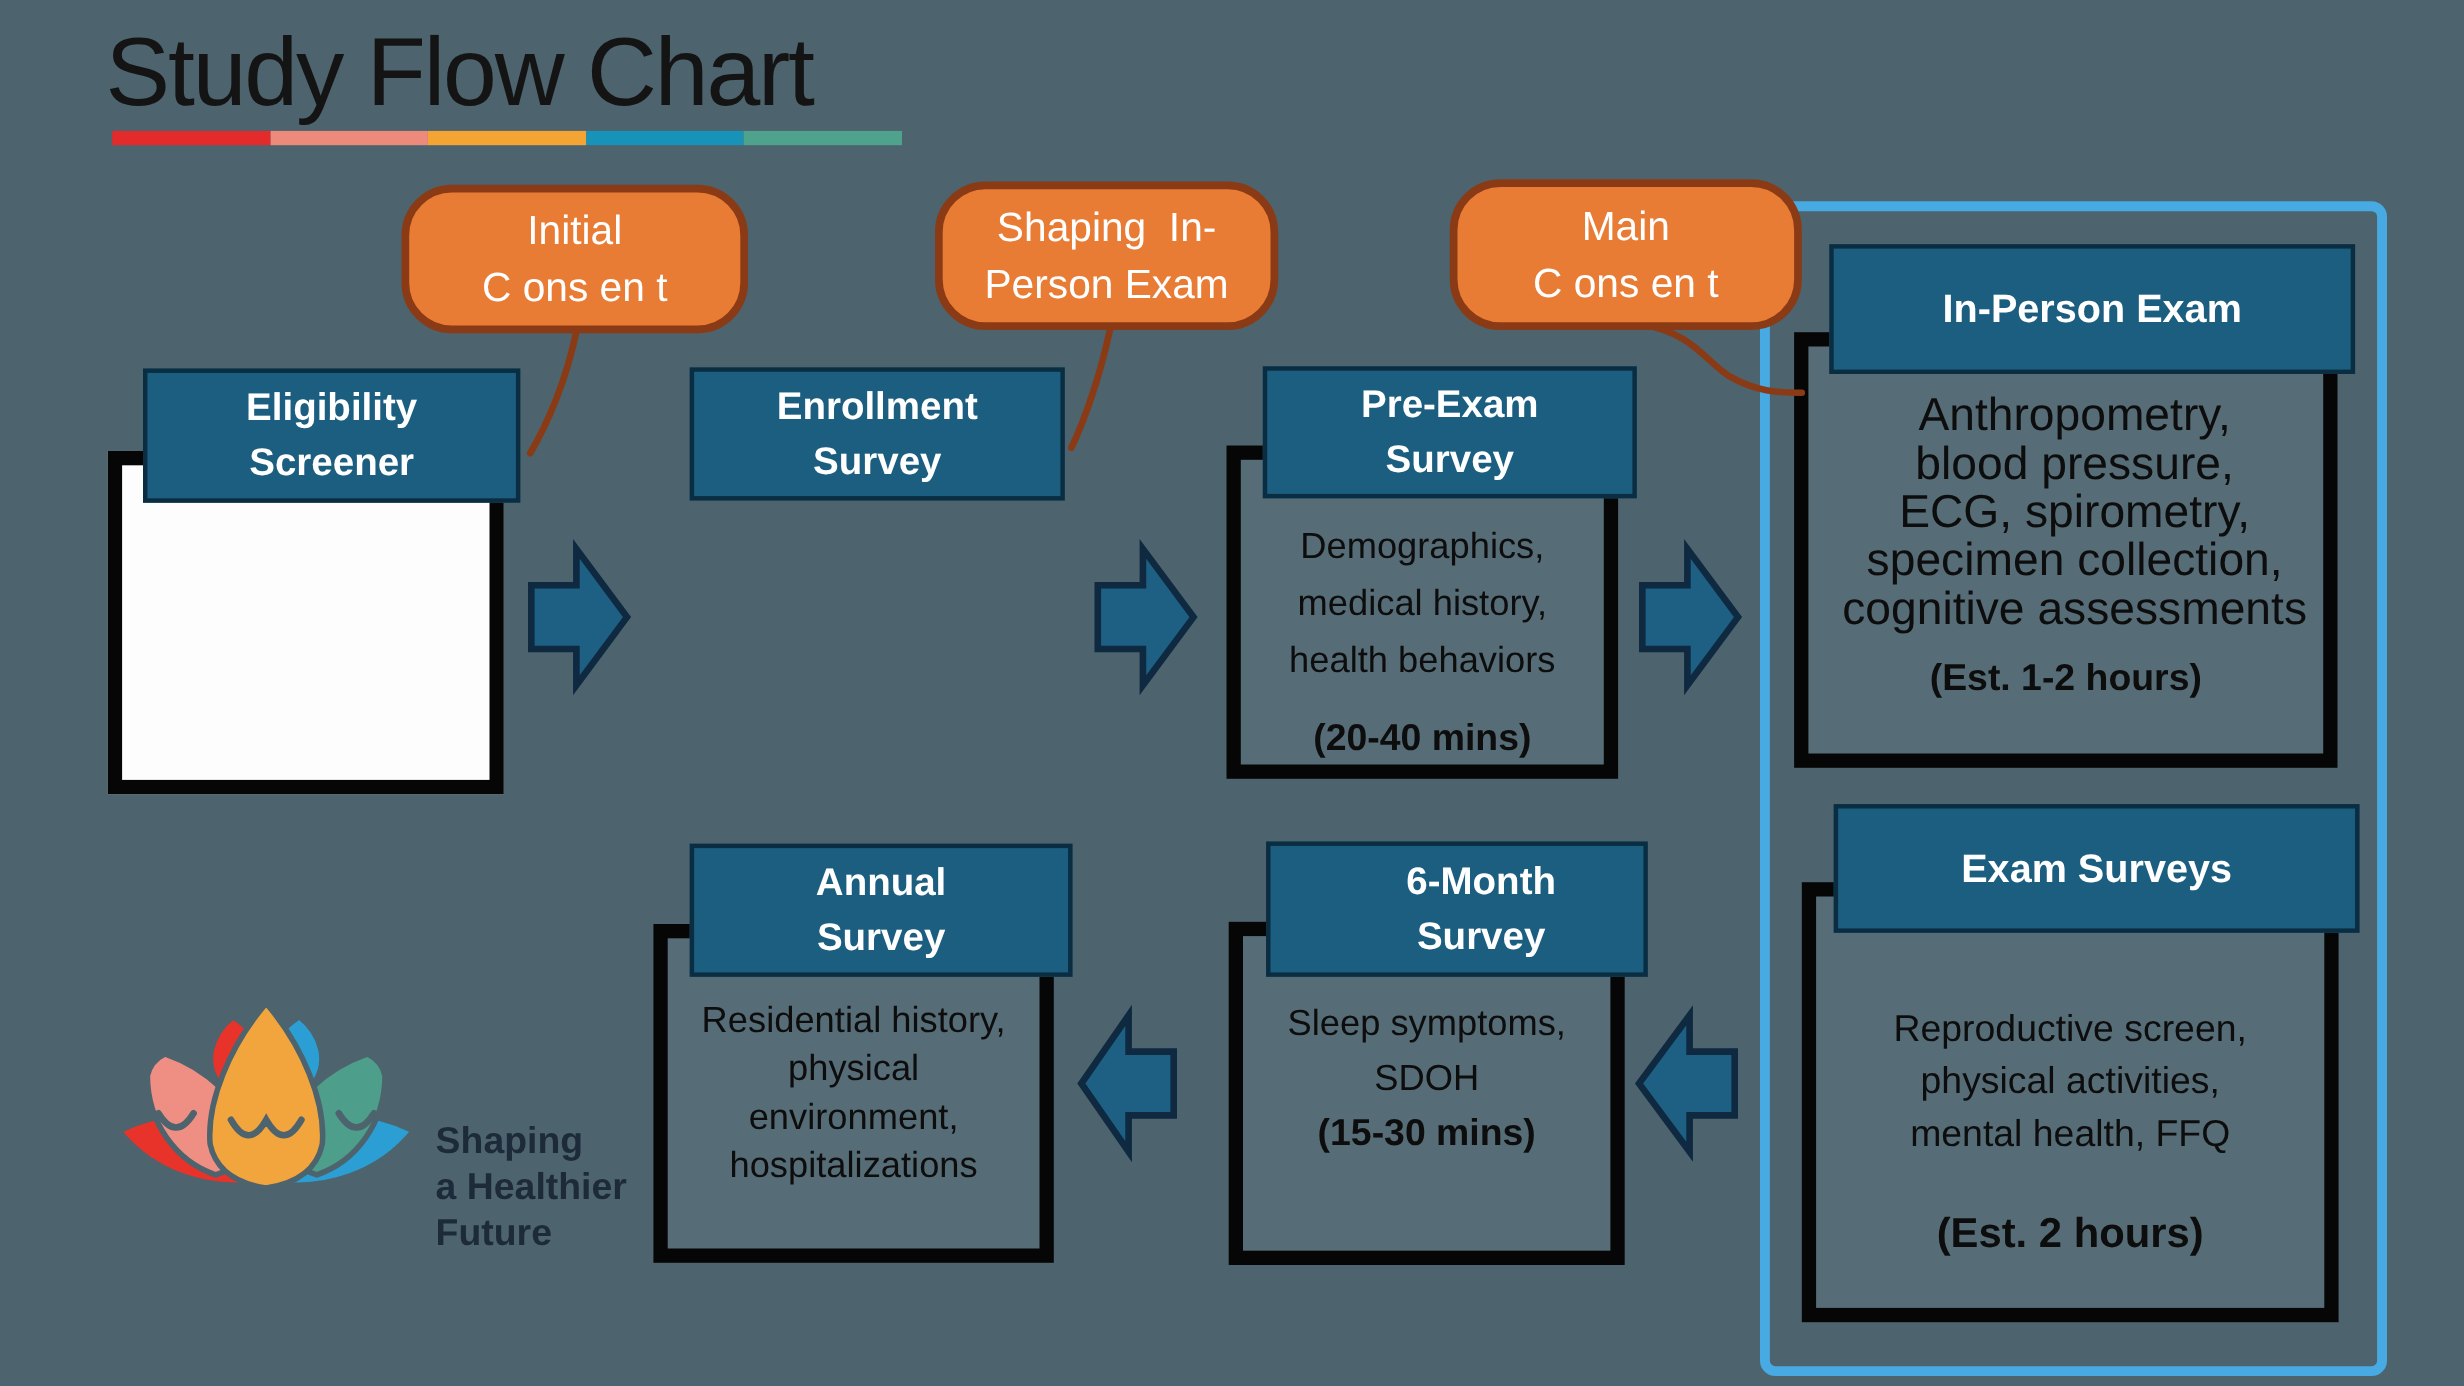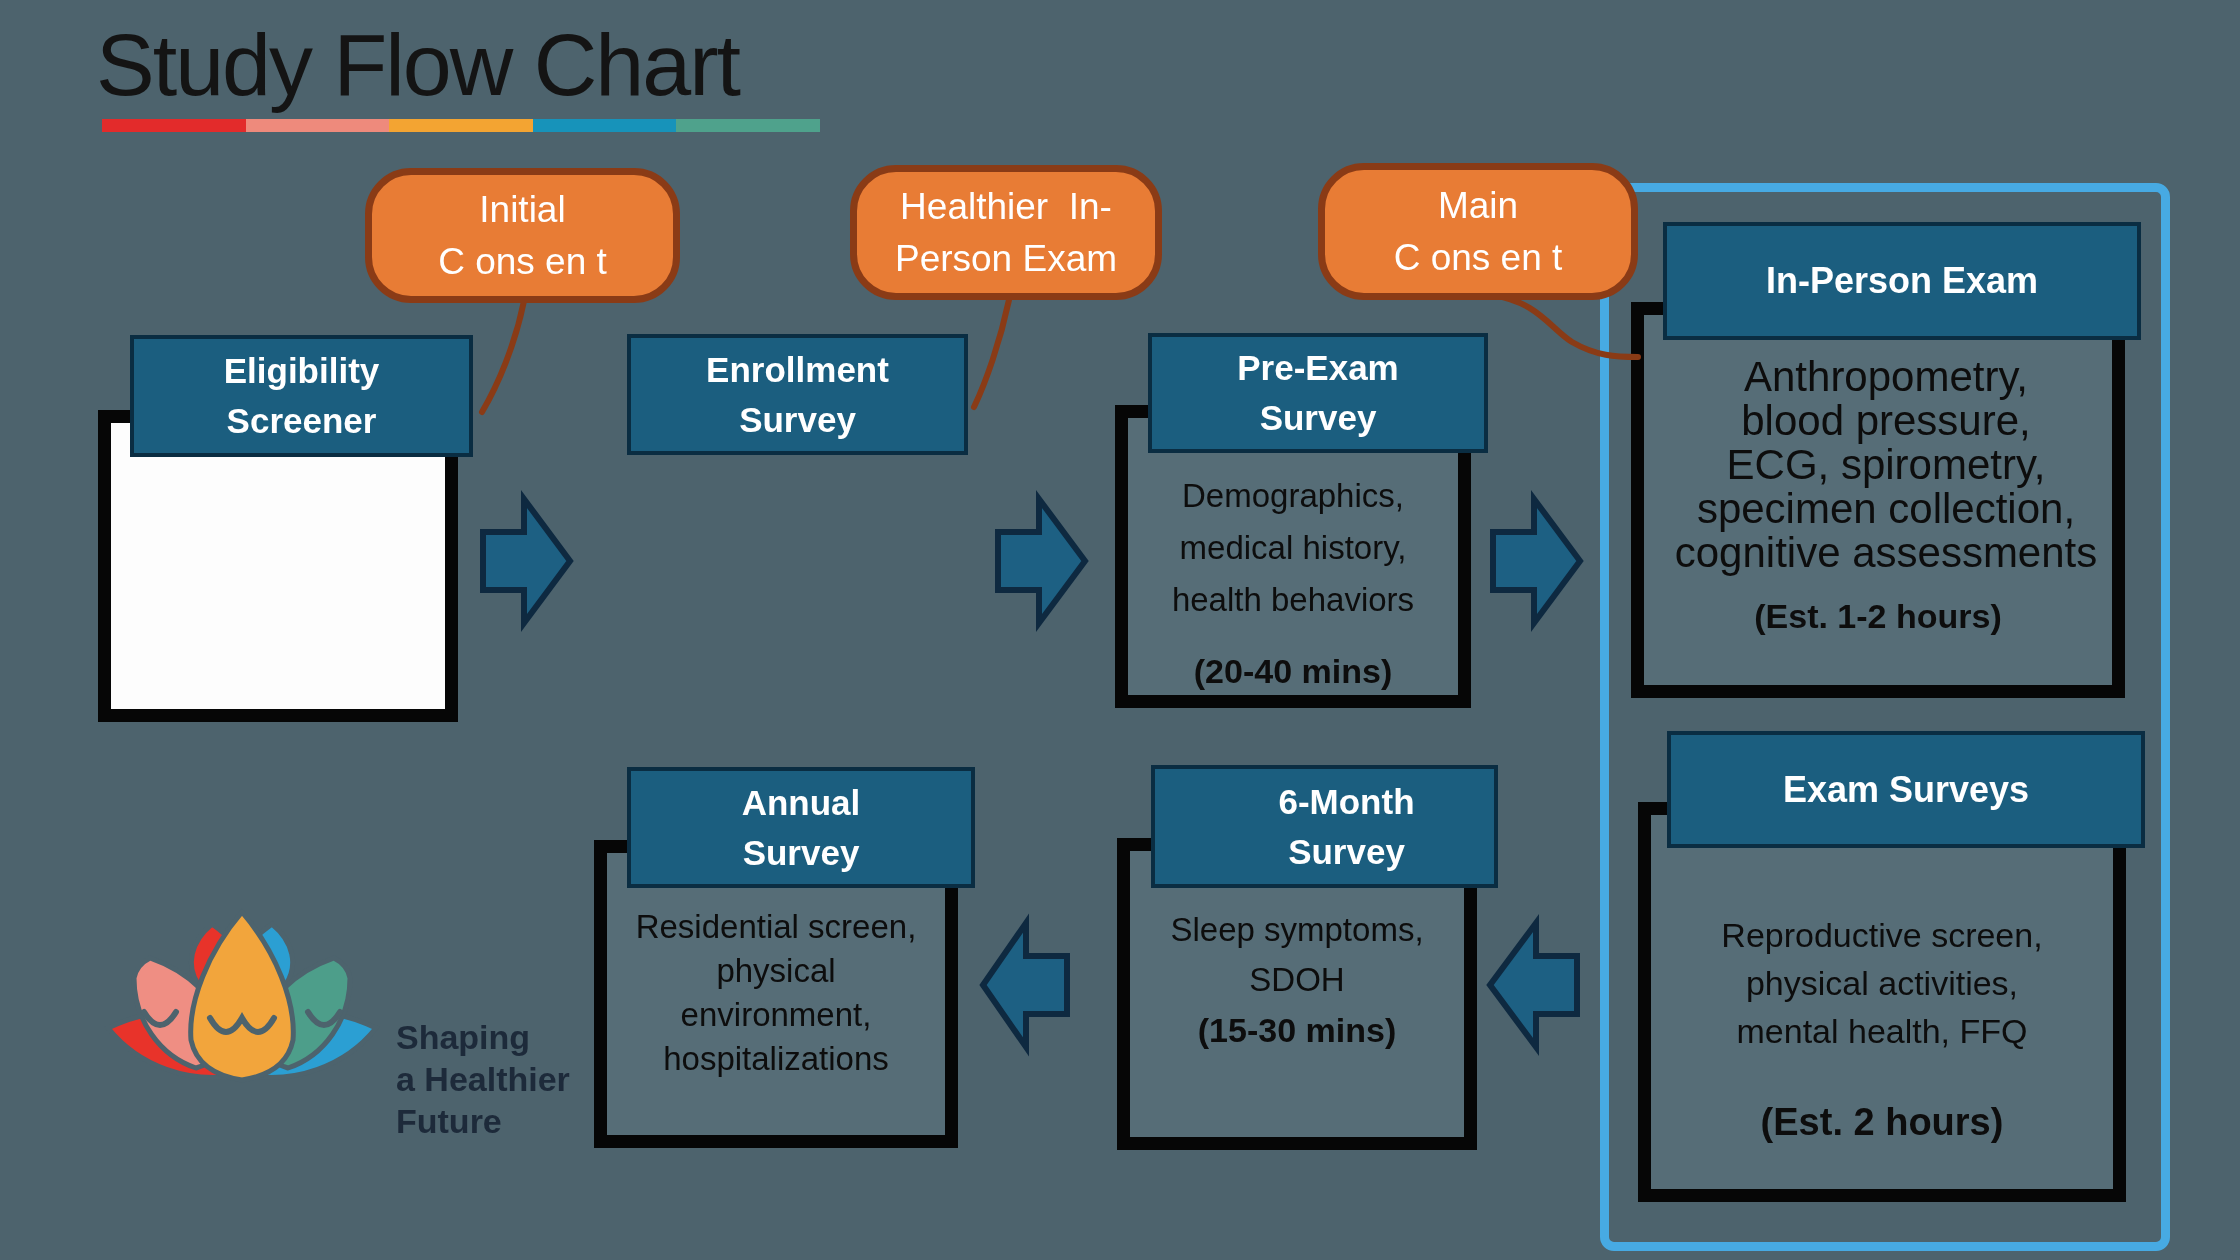--- a/index.html
+++ b/index.html
@@ -111,21 +111,21 @@
       <div class="line">cognitive assessments</div>
     </div>
     <div class="duration" style="margin-top:22px;">(Est. 1-2 hours)</div>
   </div>
   <div class="hdr" style="left:1663px; top:222px; width:478px; height:118px; font-size:36px;">
     <div class="line">In-Person Exam</div>
   </div>
 
   <div class="bodybox" style="left:594px; top:840px; width:364px; height:308px;">
     <div class="body-text" style="margin-top:52px; line-height:44px;">
-      <div class="line">Residential screen,</div>
+      <div class="line">Residential history,</div>
       <div class="line">physical</div>
       <div class="line">environment,</div>
       <div class="line">hospitalizations</div>
     </div>
   </div>
   <div class="hdr" style="left:627px; top:767px; width:348px; height:121px;">
     <div class="line">Annual</div>
     <div class="line">Survey</div>
   </div>
 
@@ -151,21 +151,21 @@
   </div>
   <div class="hdr" style="left:1667px; top:731px; width:478px; height:117px; font-size:36px;">
     <div class="line">Exam Surveys</div>
   </div>
 
   <div class="bubble" style="left:365px; top:168px; width:315px; height:135px;">
     <div class="line">Initial</div>
     <div class="line">C ons en t</div>
   </div>
   <div class="bubble" style="left:850px; top:165px; width:312px; height:135px;">
-    <div class="line">Healthier  In-</div>
+    <div class="line">Shaping  In-</div>
     <div class="line">Person Exam</div>
   </div>
   <div class="bubble" style="left:1318px; top:163px; width:320px; height:137px;">
     <div class="line">Main</div>
     <div class="line">C ons en t</div>
   </div>
 
   <svg class="overlay" width="2240" height="1260" viewBox="0 0 2240 1260">
 
     <path class="flow-arrow" d="M483,532 L524,532 L524,499 L570,561 L524,623 L524,590 L483,590 Z"></path>

